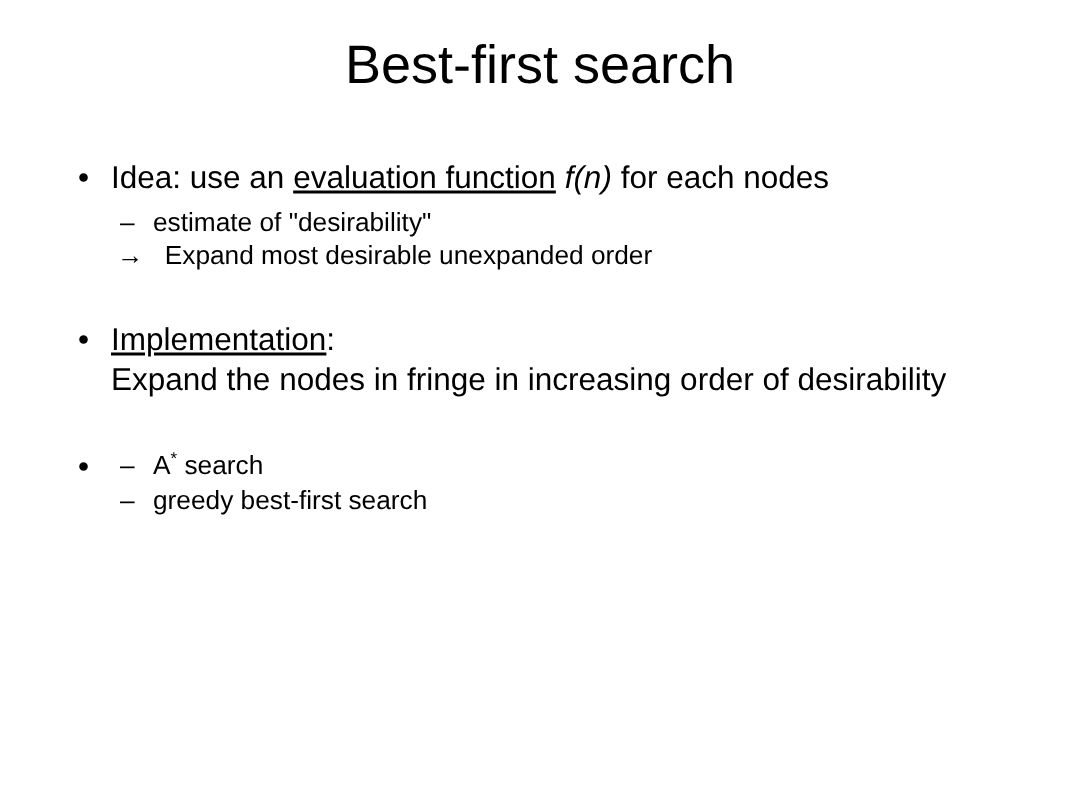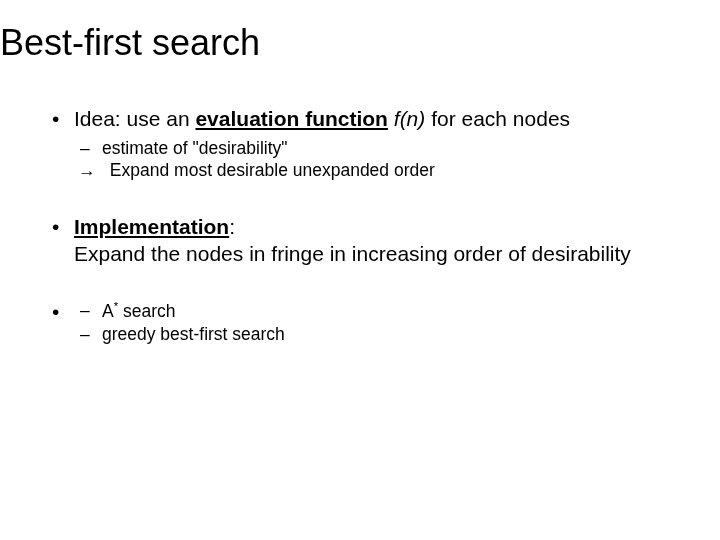--- a/index.html
+++ b/index.html
@@ -5,20 +5,21 @@
     * { margin: 0; padding: 0; box-sizing: border-box; }
     body {
       width: 720px;
       height: 540px;
       background: #ffffff;
       font-family: Arial, Helvetica, sans-serif;
       color: #000;
       padding-top: 22px;
     }
     .title {
+      text-align: center;
       font-size: 36px;
       font-weight: 400;
       margin-bottom: 42px;
     }
     ul.top {
       list-style: none;
       padding-left: 52px;
       padding-right: 40px;
     }
     ul.top > li {
@@ -56,21 +57,21 @@
     }
     .arrow-sym {
       font-family: "Segoe UI Symbol", Arial, sans-serif;
       margin-right: 3px;
       margin-left: -28px;
       display: inline-block;
       width: 28px;
       text-align: left;
       padding-left: 4px;
     }
-    .u { text-decoration: underline; font-weight: bold; }
+    .u { text-decoration: underline; }
     .i { font-style: italic; text-align: right; }
     .sup { font-size: 0.65em; vertical-align: super; }
     .cont {
       display: block;
     }
   </style>
 </head>
 <body>
 
 <h1 class="title">Best-first search</h1>

